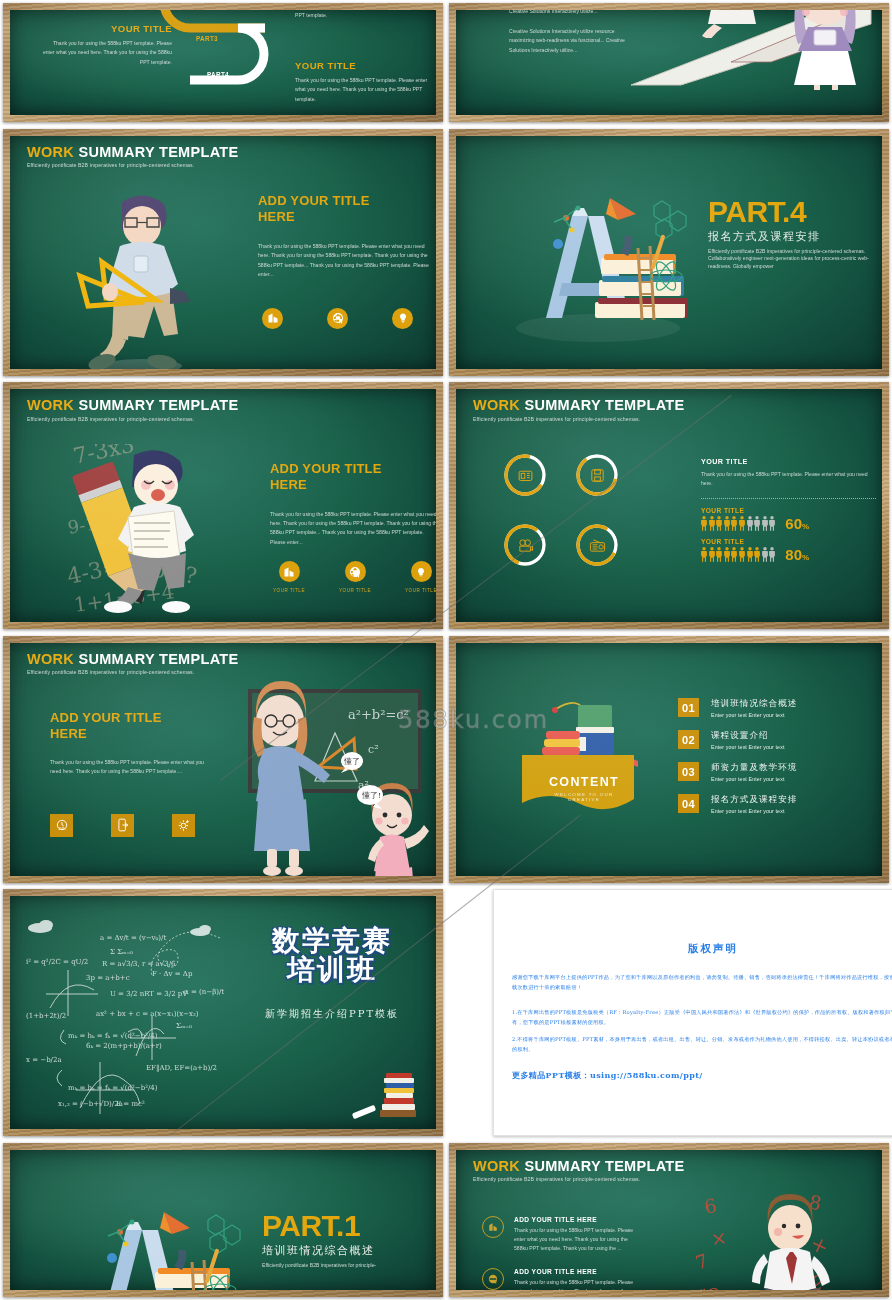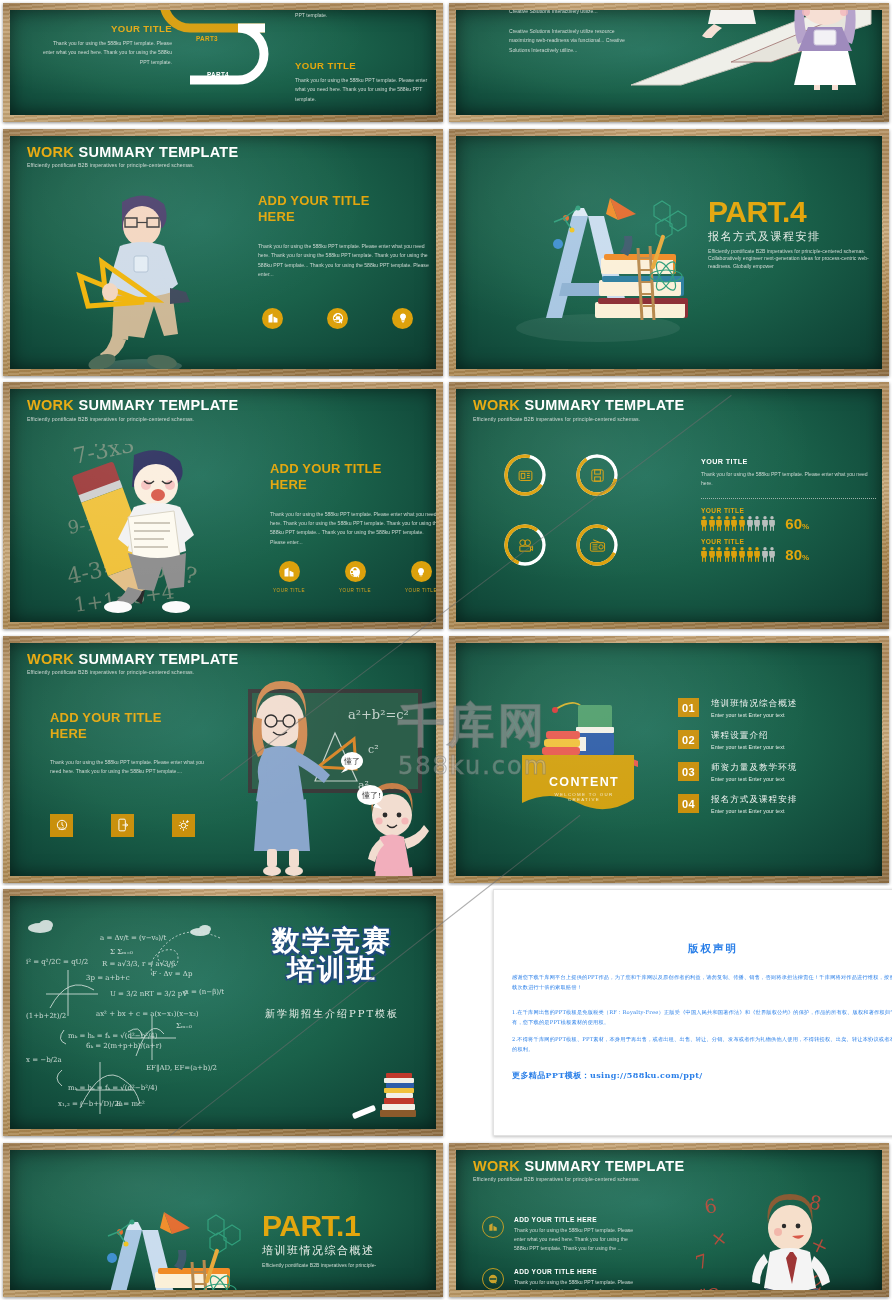--- a/index.html
+++ b/index.html
@@ -827,16 +827,15 @@
       </div>
     </div>
   </div>
 
 </div>
 
 <div id="wm">
   <div class="ln" style="left:220px;top:780px;width:640px;transform:rotate(-37deg);"></div>
   <div class="ln" style="left:170px;top:1135px;width:520px;transform:rotate(-38deg);"></div>
   <div class="glyphs">
-    <div class="g1">千库网</div>
     <div class="g2">588ku.com</div>
   </div>
 </div>
 
 </body></html>

